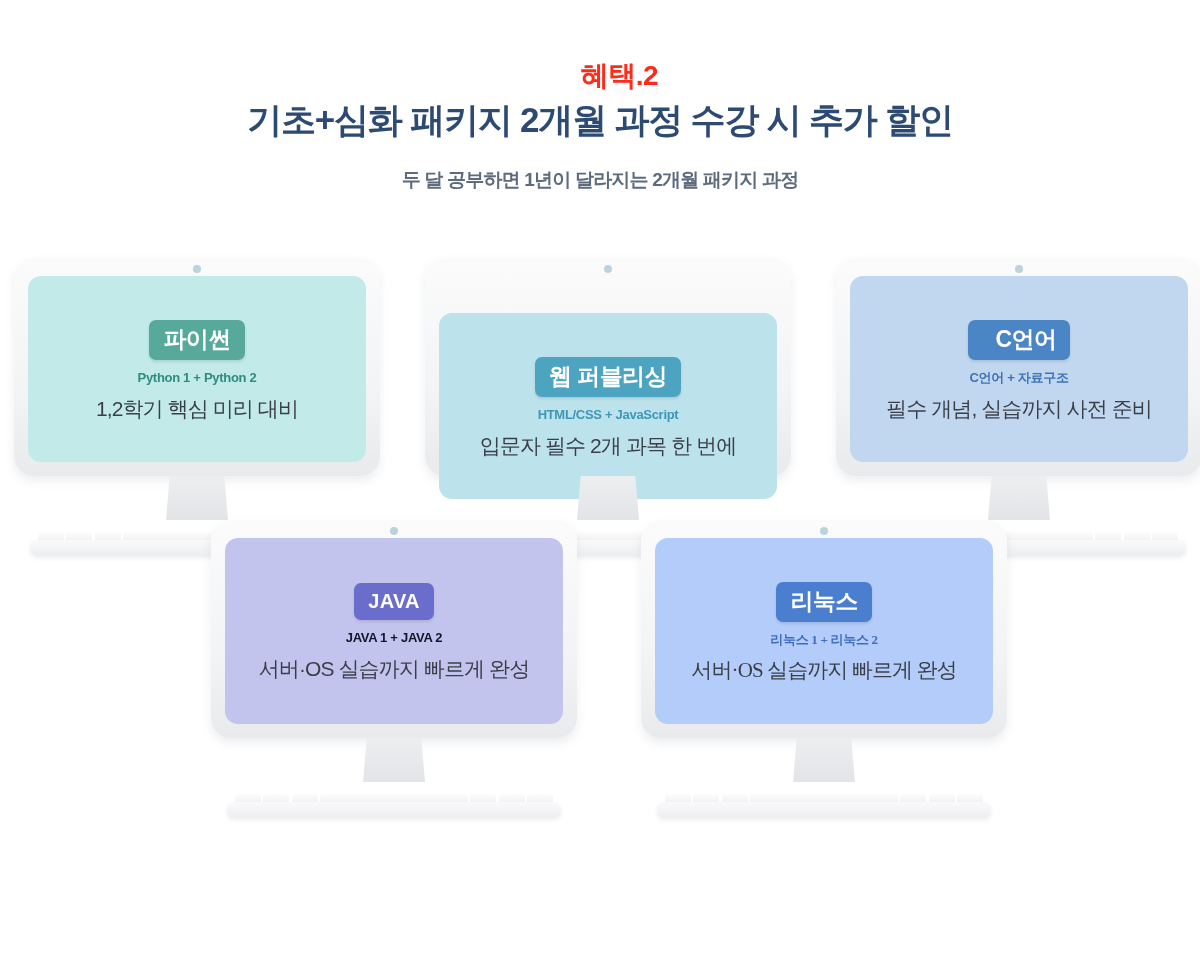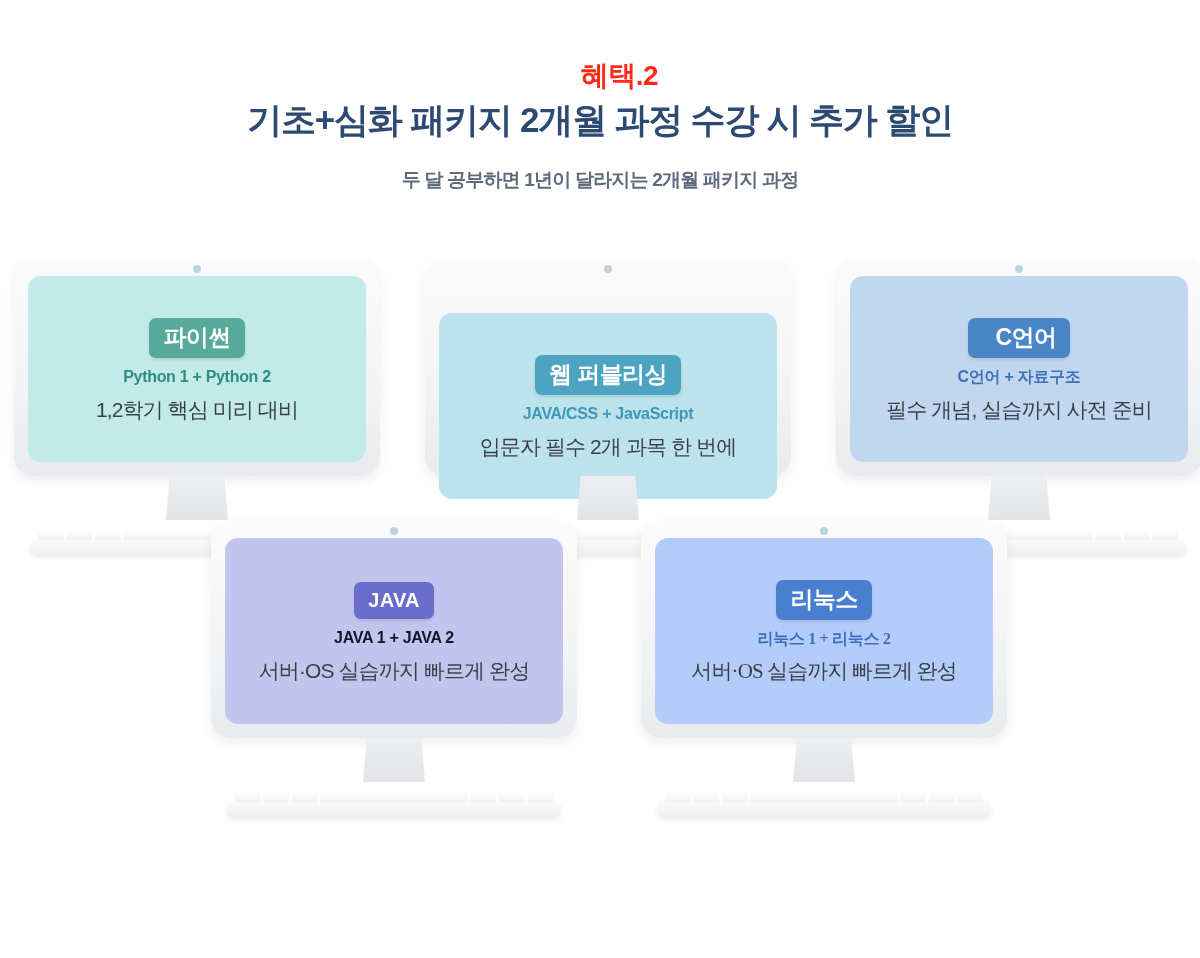--- a/index.html
+++ b/index.html
@@ -122,21 +122,21 @@
     letter-spacing: -0.6px;
     line-height: 1;
     padding: 8px 14px 9px 14px;
     border-radius: 7px;
     box-shadow: 0 2px 3px rgba(0,0,0,0.10);
   }
 
   .badge-en { font-size: 20px; letter-spacing: 0.3px; }
 
   .subjects {
-    font-size: 16px;
+    font-size: 13px;
     font-weight: 600;
     letter-spacing: -0.3px;
     margin-top: 11px;
     line-height: 1;
   }
 
   .desc {
     font-size: 21px;
     font-weight: 500;
     color: #3A3F47;
@@ -232,21 +232,21 @@
           </div>
           <div class="kb-base"></div>
         </div>
       </div>
 
       <div class="monitor m-web">
         <div class="bezel">
           <div class="webcam"></div>
           <div class="screen" style="background: rgb(188, 226, 236); margin-top: 37px;">
             <span class="badge" style="background: rgb(77, 164, 193);">웹 퍼블리싱</span>
-            <span class="subjects" style="color: rgb(62, 151, 184);">JAVA/CSS + JavaScript</span>
+            <span class="subjects" style="color: rgb(62, 151, 184);">HTML/CSS + JavaScript</span>
             <span class="desc">입문자 필수 2개 과목 한 번에</span>
           </div>
         </div>
         <div class="neck"></div>
         <div class="keyboard-wrap">
           <div class="kb-keys">
             <div class="key sm"></div>
             <div class="key sm"></div>
             <div class="key sm"></div>
             <div class="key bar"></div>

